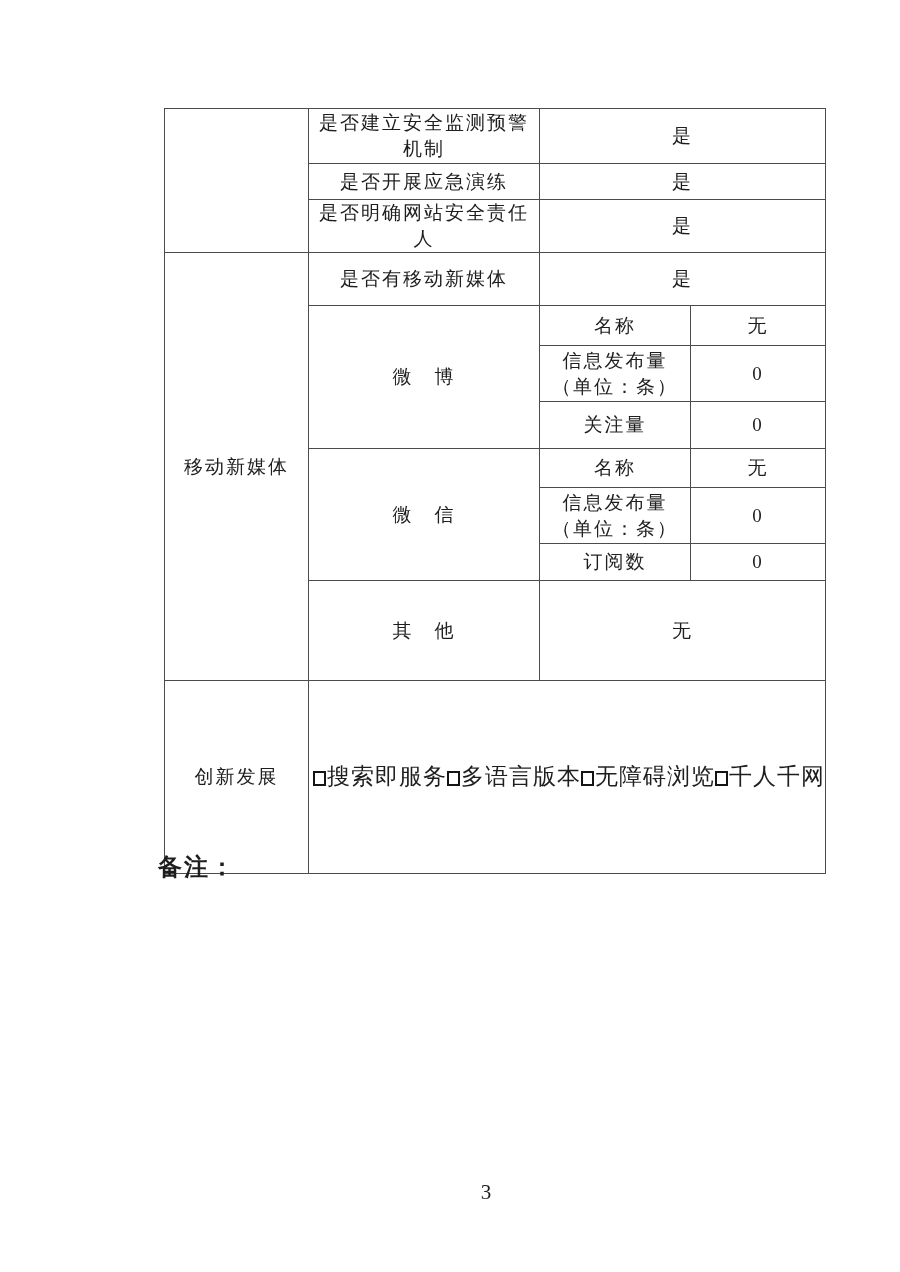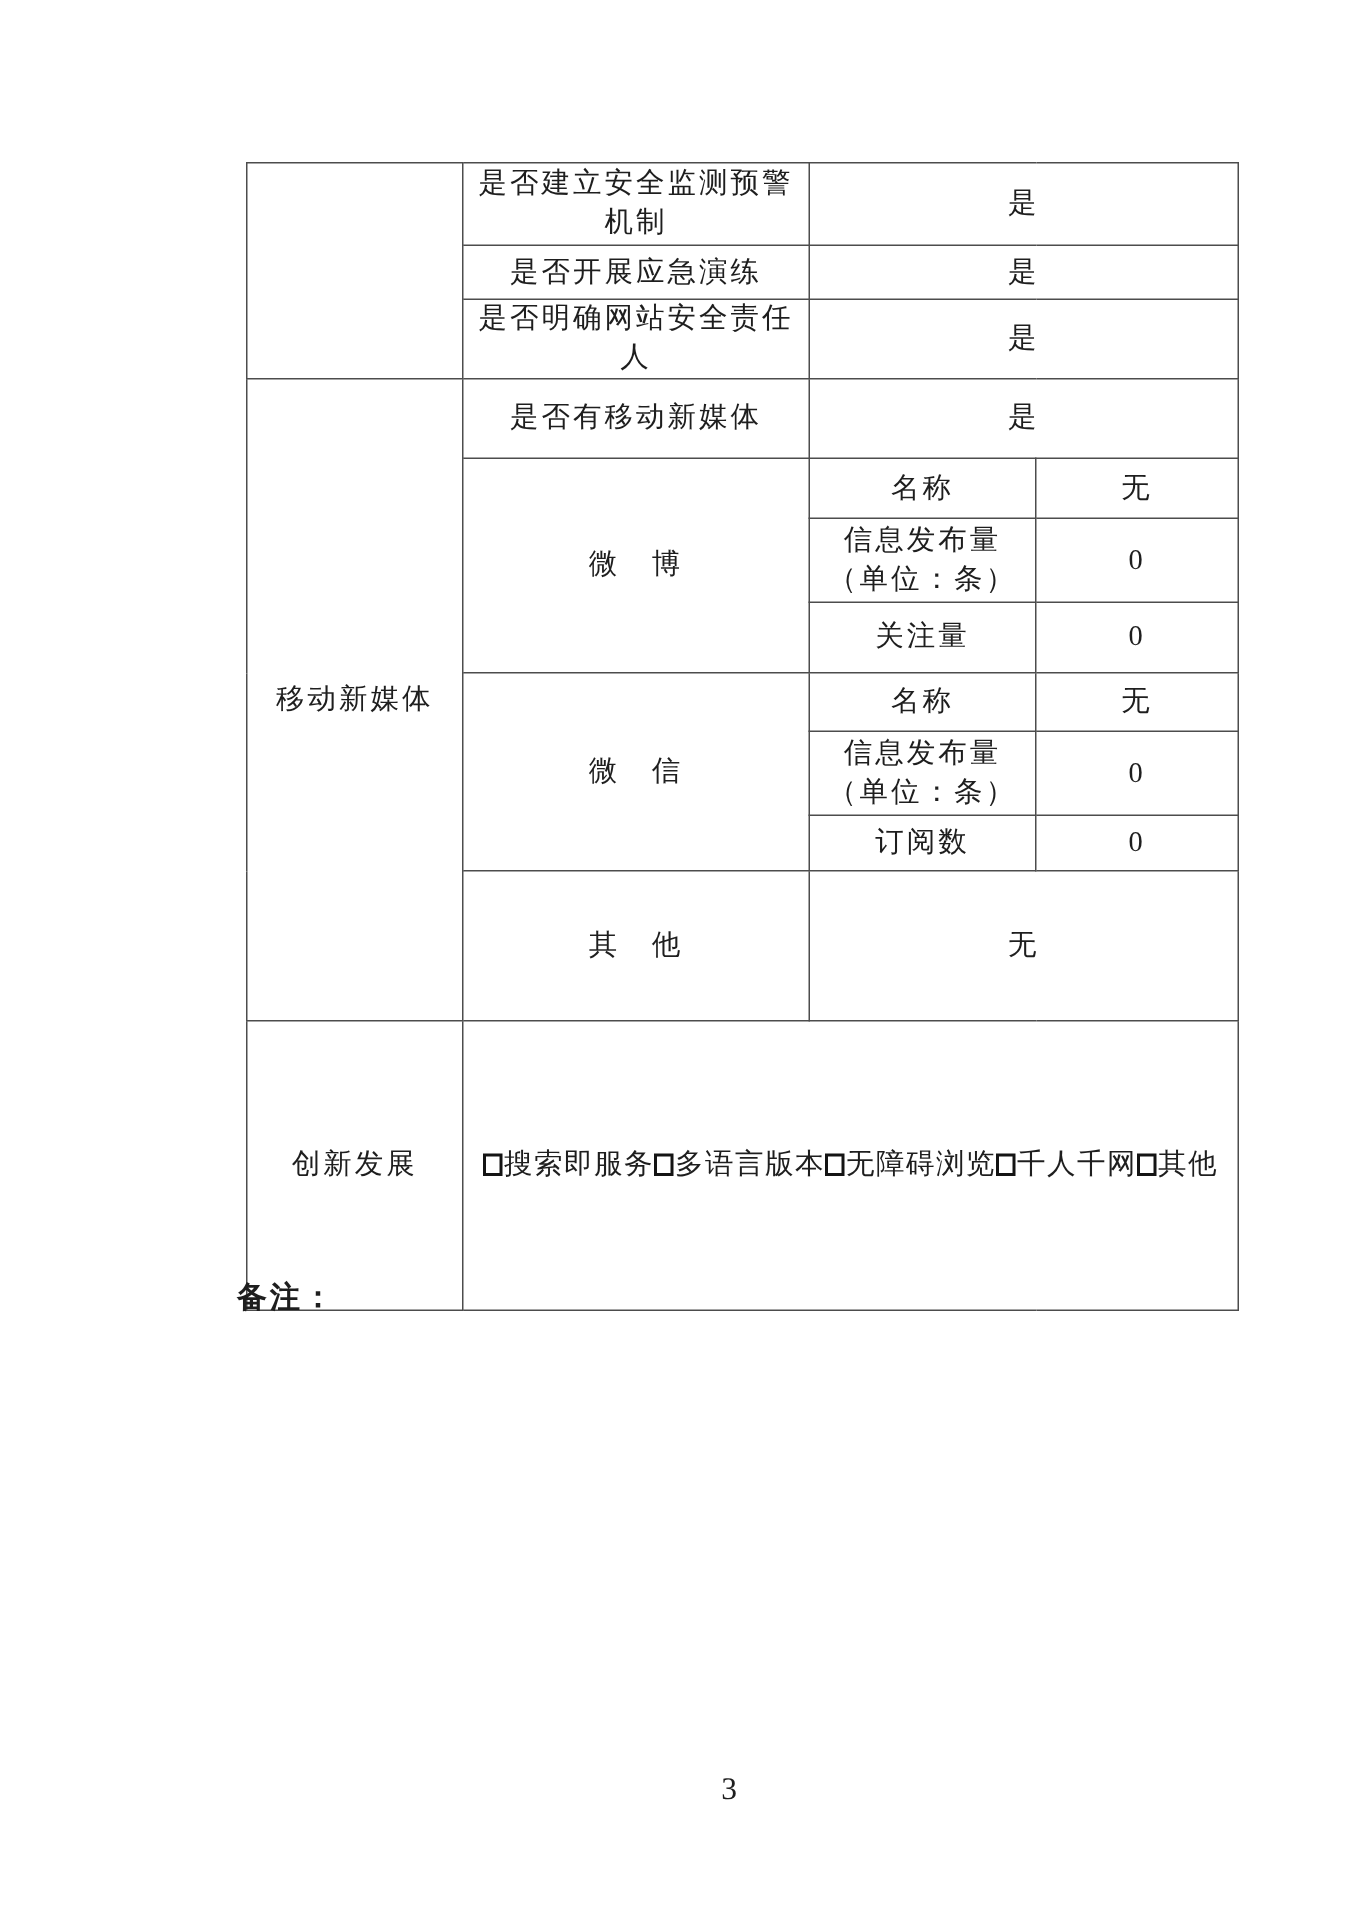--- a/index.html
+++ b/index.html
@@ -37,26 +37,26 @@
   .cb-item { white-space: nowrap; }
   .cb-box {
     display: inline-block;
     width: 13px;
     height: 15px;
     border: 2px solid #141414;
     background: #ffffff;
     vertical-align: -2px;
     margin: 0 1px 0 0;
   }
-  .cb-label { font-size: 19px; letter-spacing: 1px; }
+  .cb-label { font-size: 23px; letter-spacing: 1px; }
   .remarks {
     position: absolute;
     left: 122px;
     top: 851px;
-    font-size: 20px;
+    font-size: 24px;
     font-weight: bold;
     letter-spacing: 2px;
   }
   .page-number {
     position: absolute;
     left: 0;
     top: 1180px;
     width: 100%;
     text-align: center;
     font-size: 21px;

